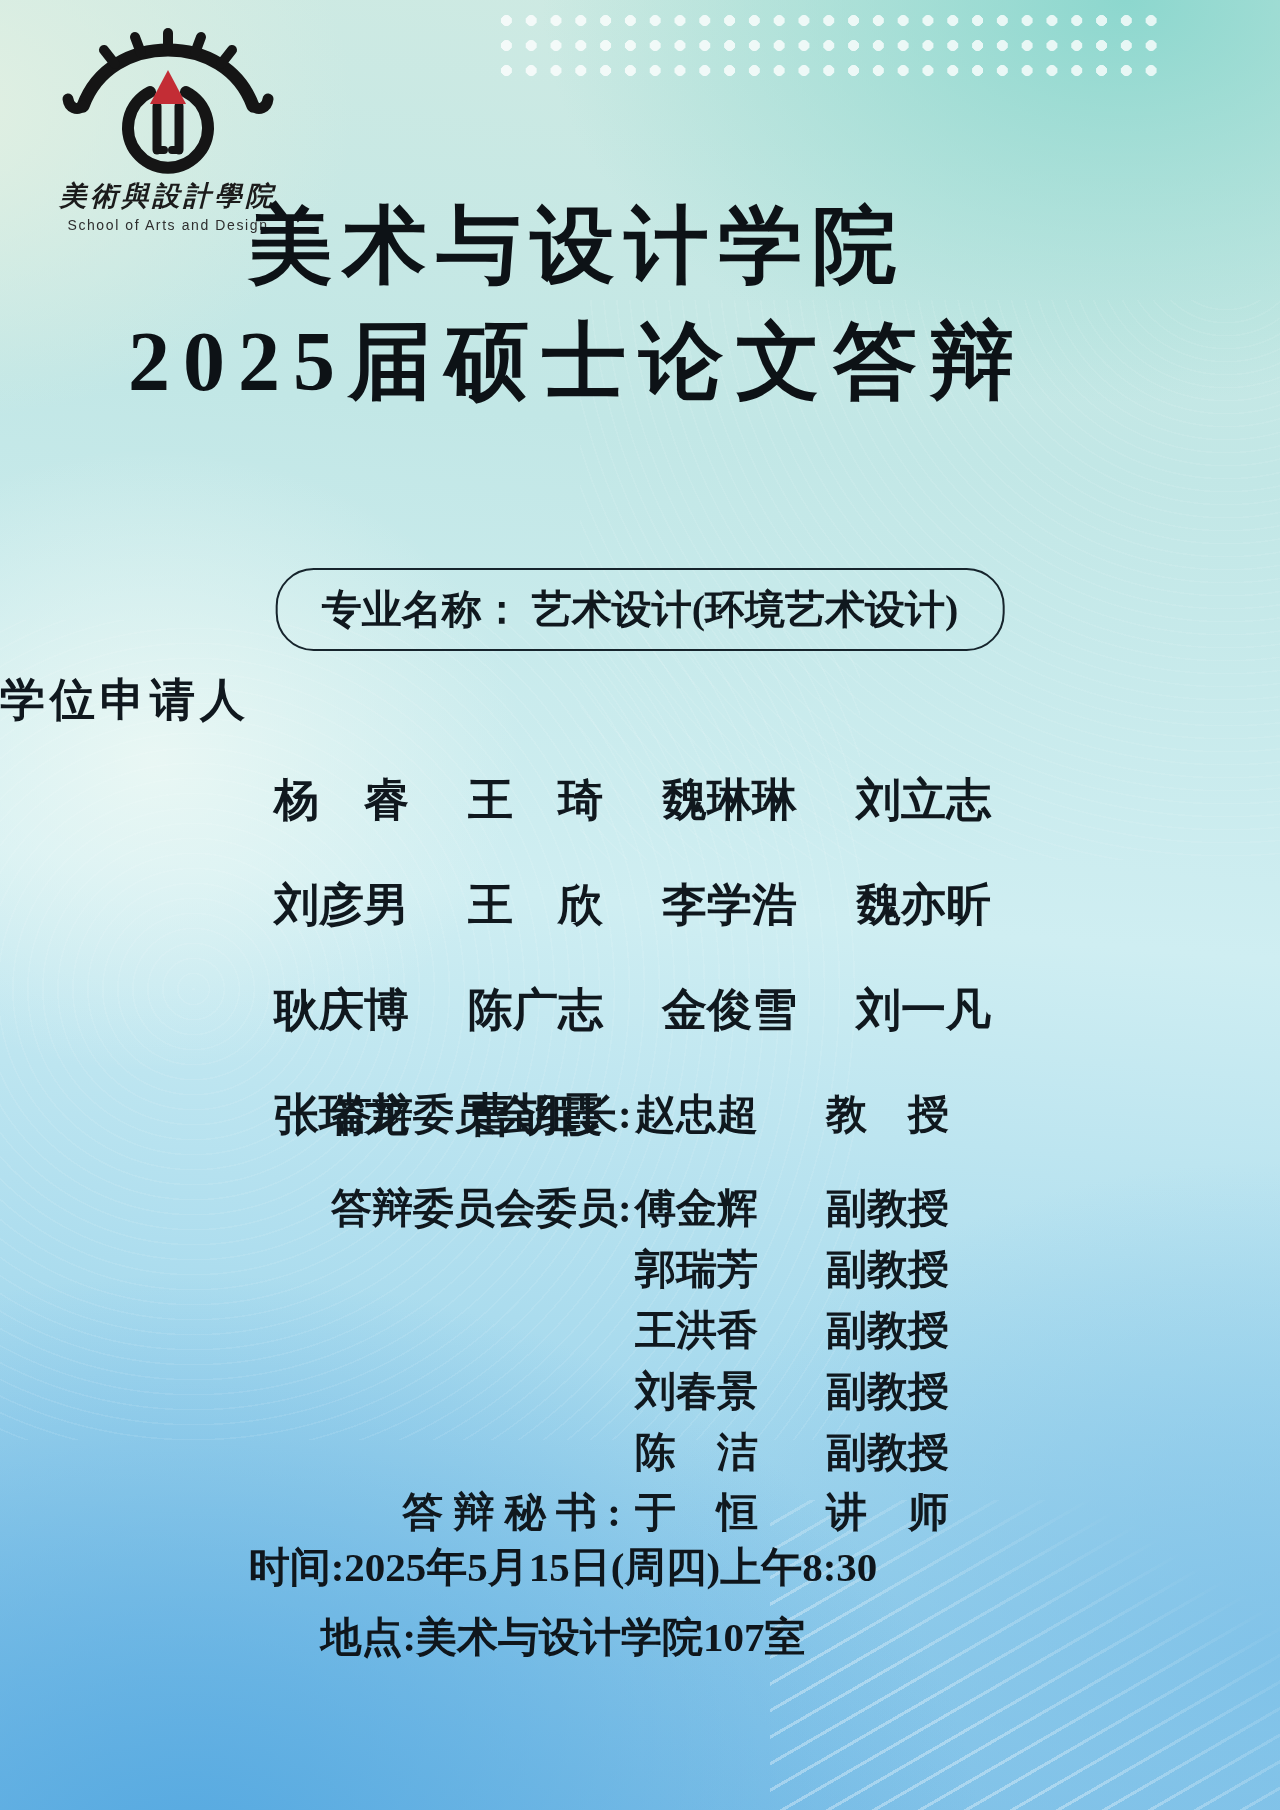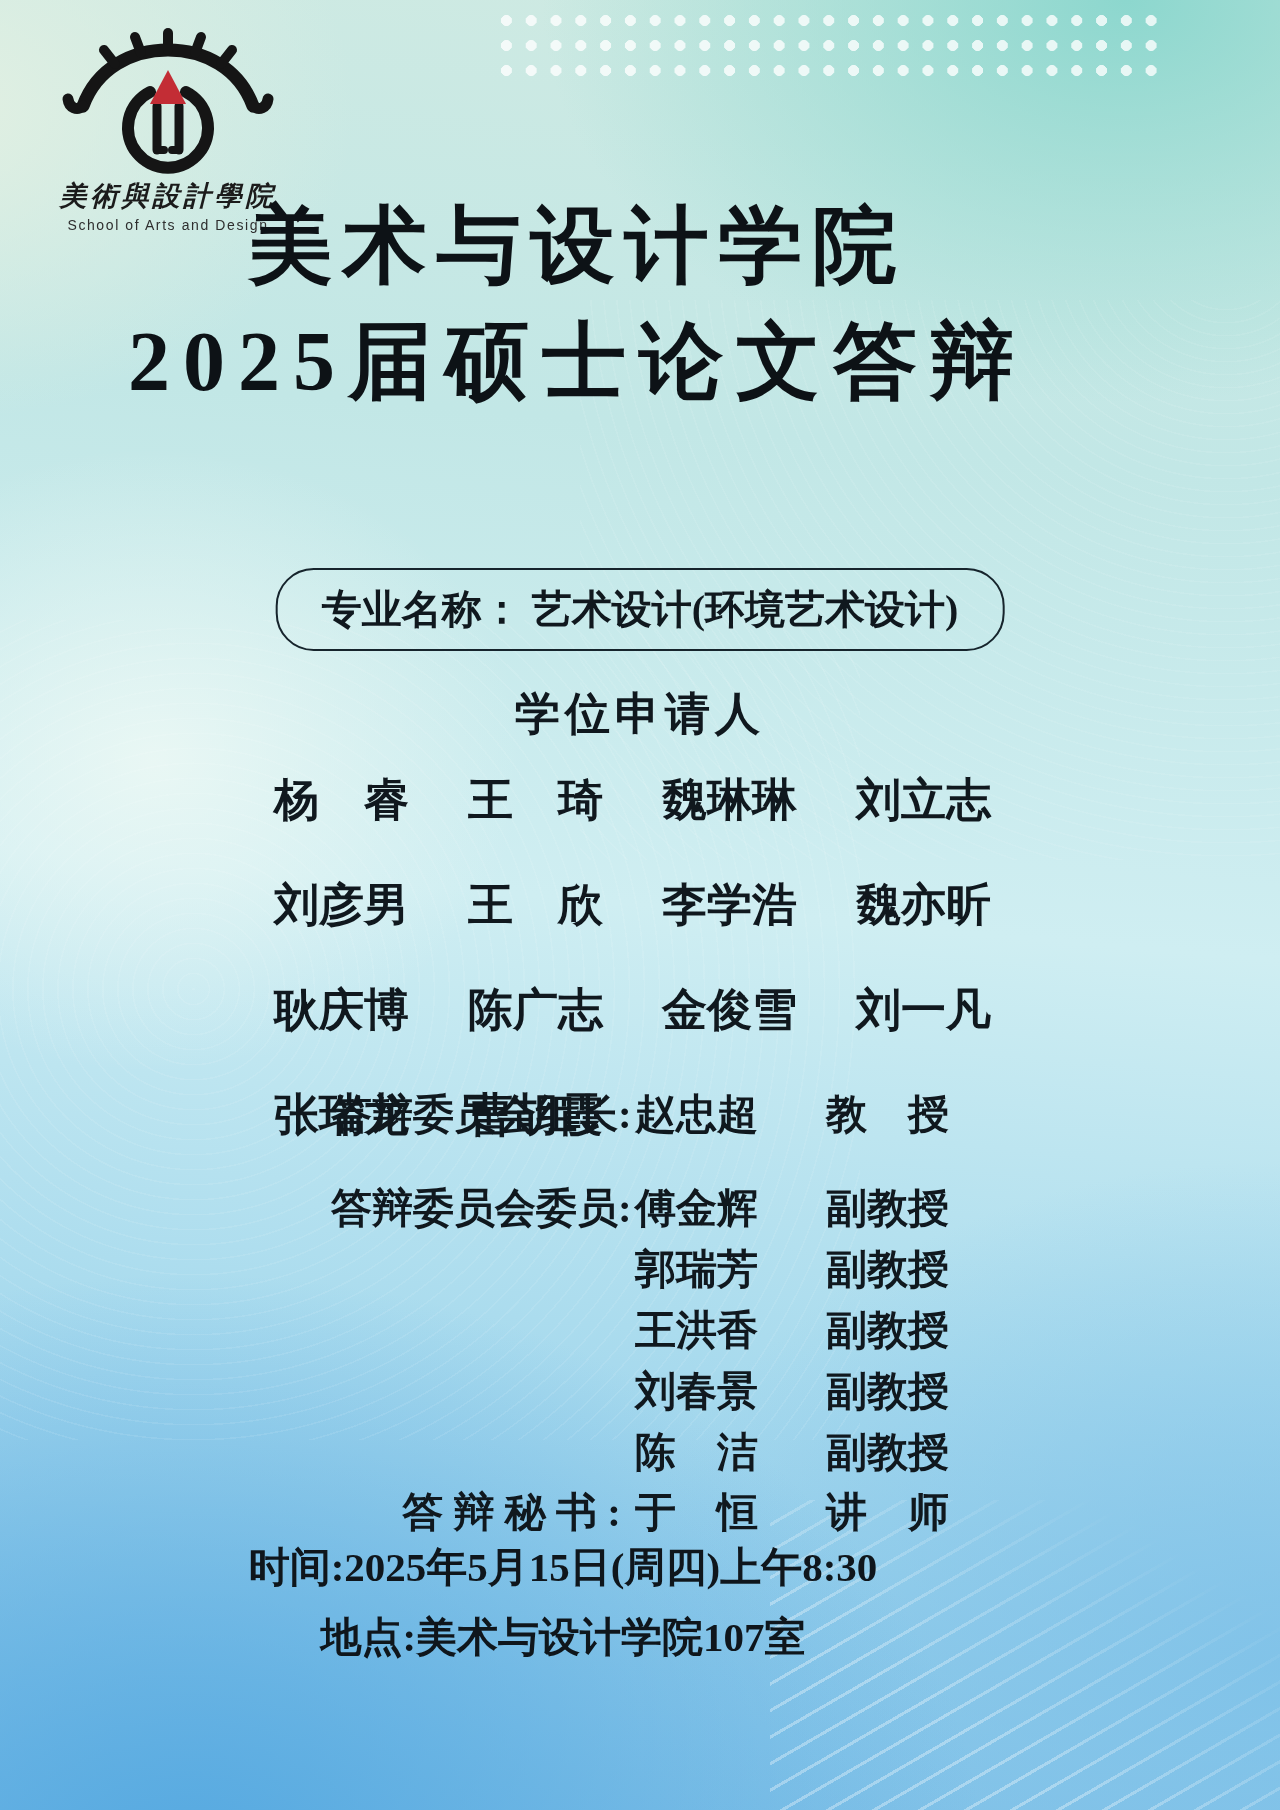--- a/index.html
+++ b/index.html
@@ -63,21 +63,21 @@
   .title-line.l2{letter-spacing:13px;}
   
   .spec-box{
     position:absolute;top:568px;left:50%;transform:translateX(-50%);
     border:2px solid #16242c;border-radius:38px;
     padding:12px 44px;white-space:nowrap;
     font-size:40px;font-weight:bold;color:#10181e;
   }
   
   .applicants-heading{
-    position:absolute;top:684px;width:100%;text-align:center;
+    position:absolute;top:670px;width:100%;text-align:left;
     font-size:45px;font-weight:bold;letter-spacing:5px;color:#10181e;
   }
   .names-grid{
     position:absolute;top:770px;left:50%;transform:translateX(-50%);
     display:grid;grid-template-columns:repeat(4,150px);column-gap:6px;row-gap:0;gap:44px;
   }
   .name-cell{
     font-size:45px;font-weight:bold;line-height:61px;white-space:nowrap;color:#10181e;
   }
   

